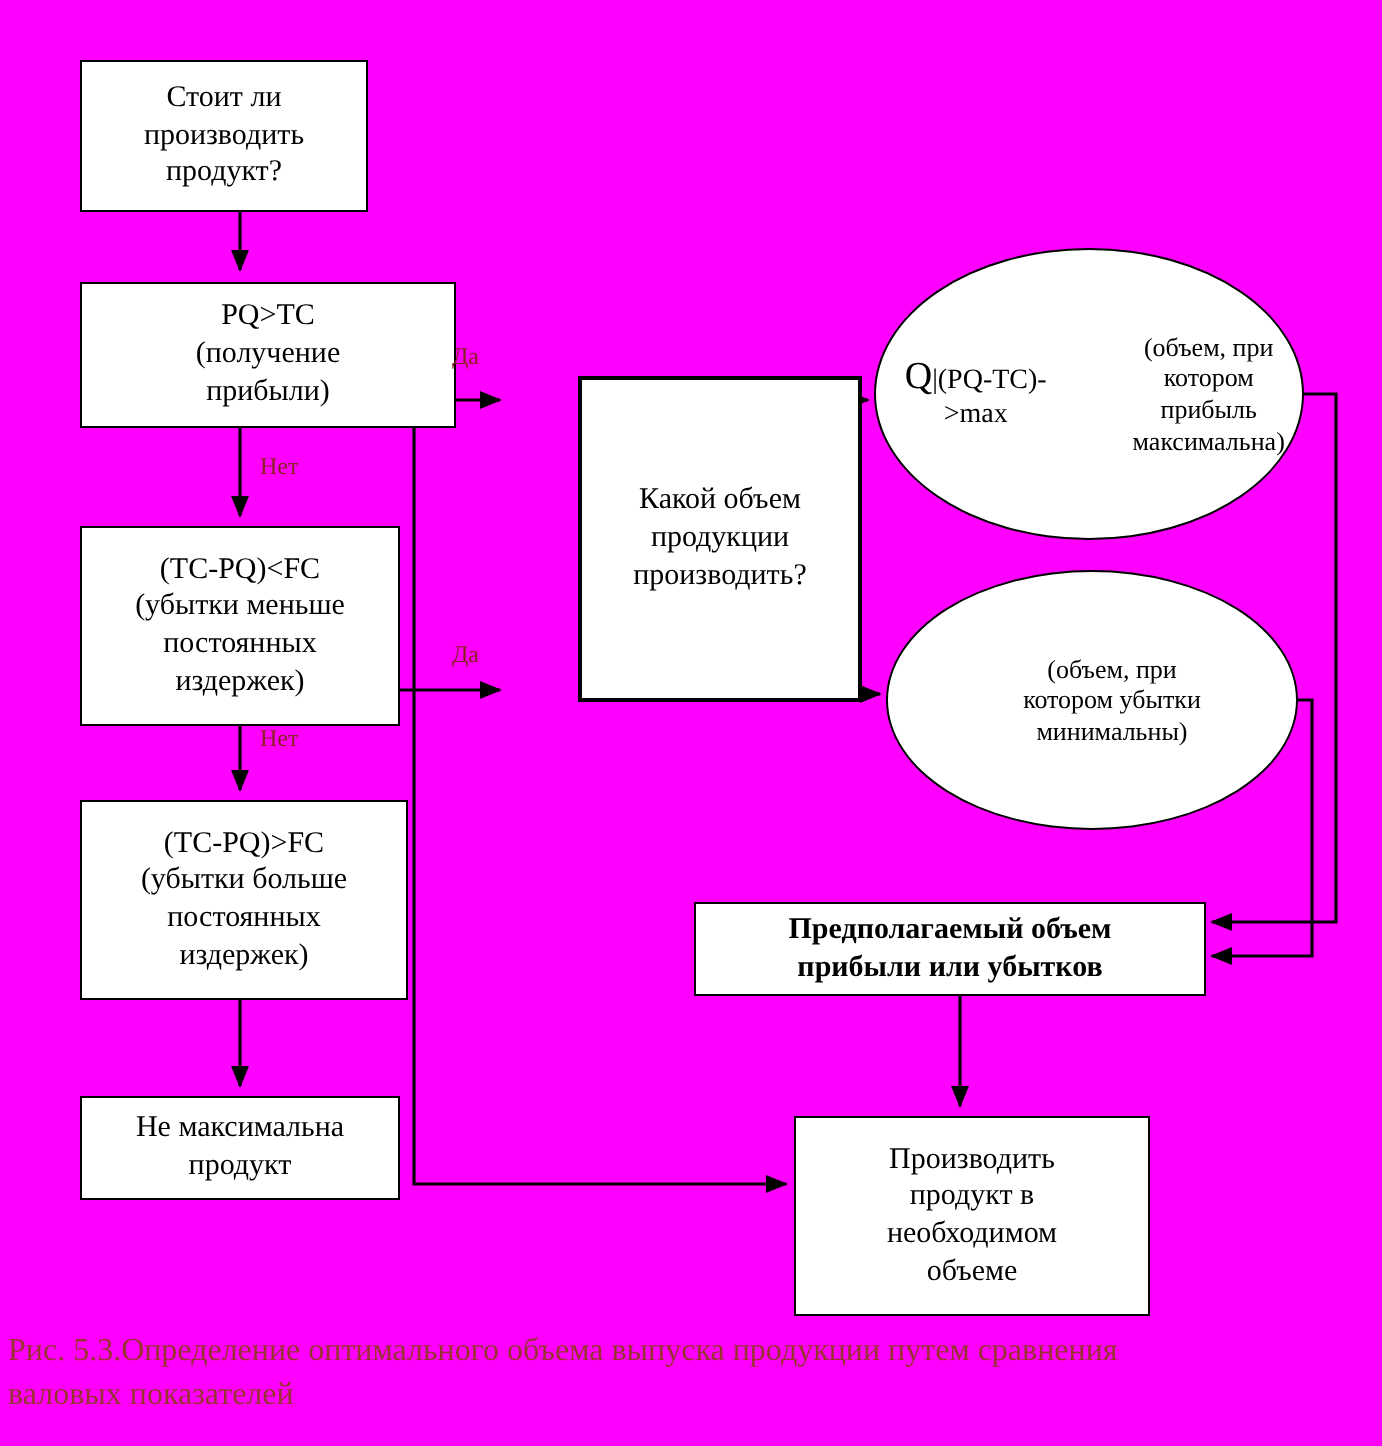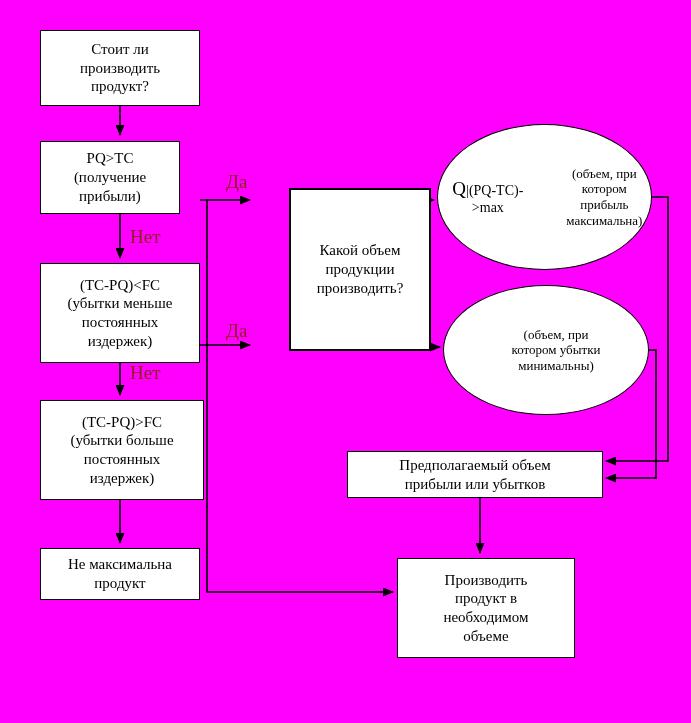--- a/index.html
+++ b/index.html
@@ -32,21 +32,21 @@
     border-width: 1.5px;
   }
   .formula { font-size: 14px; }
   .formula::first-letter { font-size: 19px; }
   .note { font-size: 13px; line-height: 1.2; white-space: pre-line; margin-left: 20px; }
   svg.connectors { position: absolute; left: 0; top: 0; z-index: 1; }
   .branch-label {
     position: absolute;
     z-index: 3;
     color: #8B2222;
-    font-size: 19px;
+    font-size: 12px;
   }
   .caption {
     position: absolute;
     color: #993333;
     font-size: 16px;
     line-height: 1.35;
     white-space: pre-line;
     z-index: 2;
   }
 </style>
@@ -75,27 +75,27 @@
 
       <polyline points="207,200 207,592 393,592" marker-end="url(#arrow)"></polyline>
 
       <polyline points="651,197 668,197 668,461 606,461" marker-end="url(#arrow)"></polyline>
       <polyline points="647,350 656,350 656,478 606,478" marker-end="url(#arrow)"></polyline>
 
       <line x1="480" y1="498" x2="480" y2="553" marker-end="url(#arrow)"></line>
     </g>
   </svg>
 
-  <div class="node box" style="left:40px; top:30px; width:160px; height:76px;">
+  <div class="node box" style="left:40px; top:30px; width:144px; height:76px;">
     <span class="node-text">Стоит ли
 производить
 продукт?</span>
   </div>
 
-  <div class="node box" style="left:40px; top:141px; width:140px; height:73px;">
+  <div class="node box" style="left:40px; top:141px; width:188px; height:73px;">
     <span class="node-text">PQ&gt;TC
 (получение
 прибыли)</span>
   </div>
 
   <div class="node box" style="left:40px; top:263px; width:160px; height:100px;align-items:center;">
     <span class="node-text">(TC-PQ)&lt;FC
 (убытки меньше
 постоянных
 издержек)</span>
@@ -125,31 +125,33 @@
 котором прибыль
 максимальна)</div>
   </div>
 
   <div class="node ellipse" style="left:443px; top:285px; width:206px; height:130px;">
     <div class="note">(объем, при
 котором убытки
 минимальны)</div>
   </div>
 
-  <div class="node box" style="left:347px; top:451px; width:256px; height:47px;">
+  <div class="node box" style="left:347px; top:451px; width:256px; height:47px;font-weight:bold;">
     <span class="node-text">Предполагаемый объем
 прибыли или убытков</span>
   </div>
 
   <div class="node box" style="left:397px; top:558px; width:178px; height:100px;">
     <span class="node-text">Производить
 продукт в
 необходимом
 объеме</span>
   </div>
 
   <span class="branch-label" style="left:226px; top:171px;">Да</span>
   <span class="branch-label" style="left:226px; top:320px;">Да</span>
   <span class="branch-label" style="left:130px; top:226px;">Нет</span>
   <span class="branch-label" style="left:130px; top:362px;">Нет</span>
 
+  <div class="caption" style="left:4px; top:665px; width:670px;">Рис. 5.3.Определение оптимального объема выпуска продукции путем сравнения
+валовых показателей</div>
 
 </div>
 
 </body></html>

